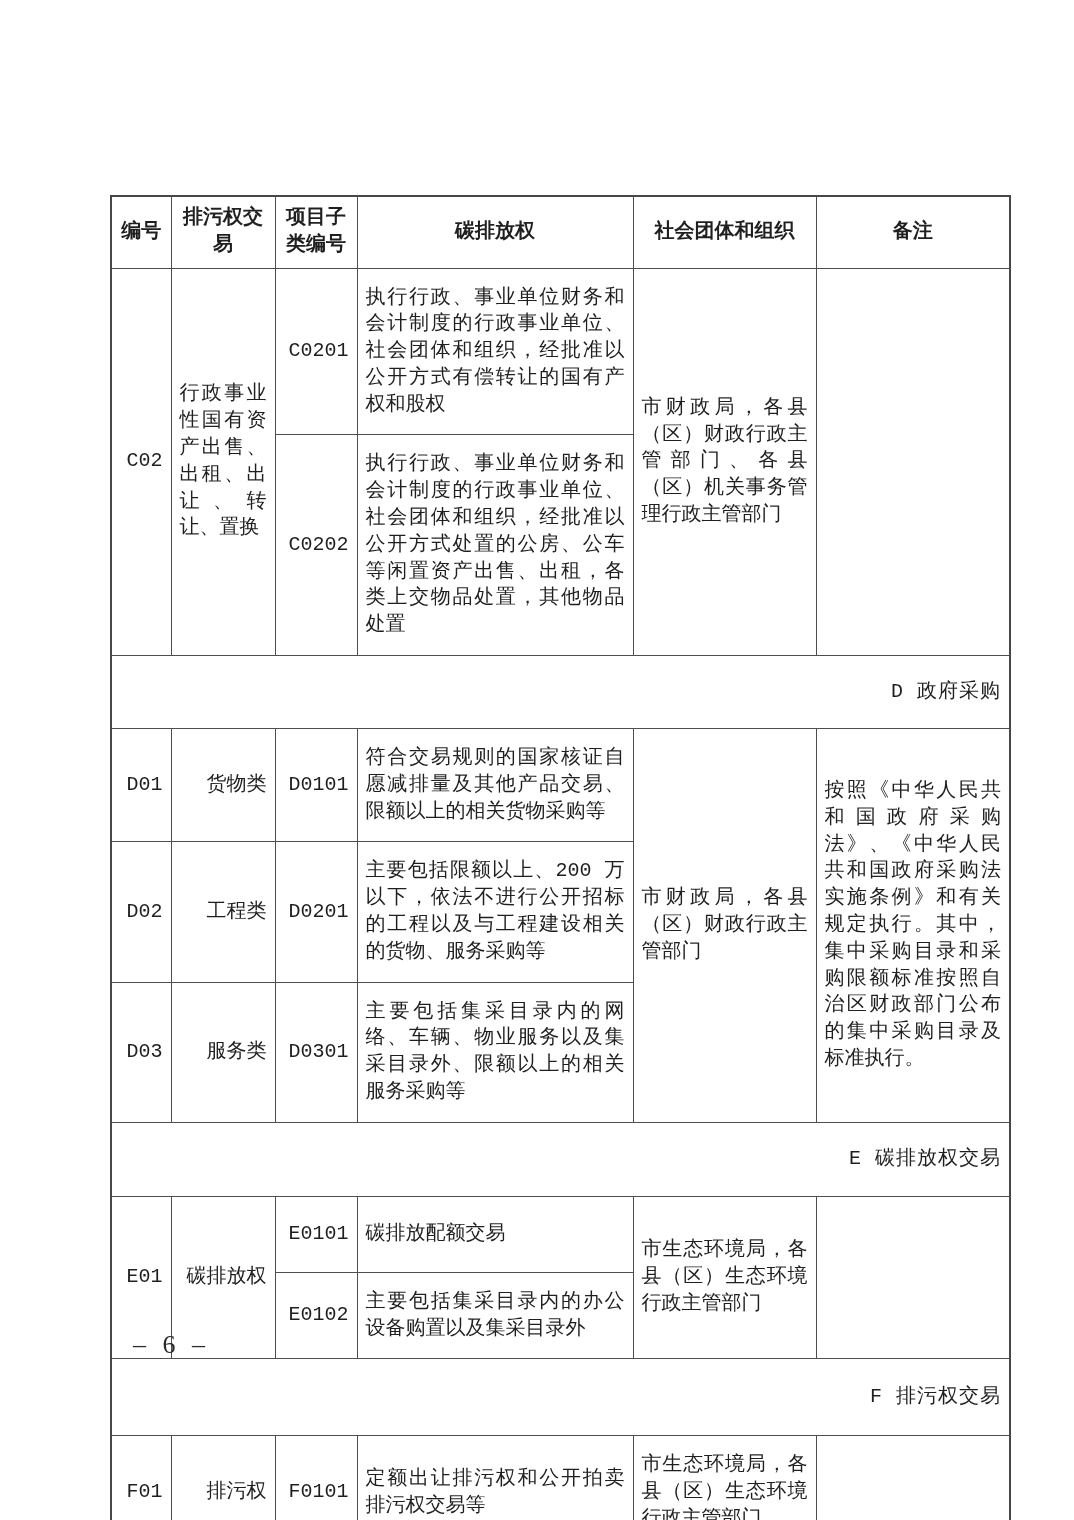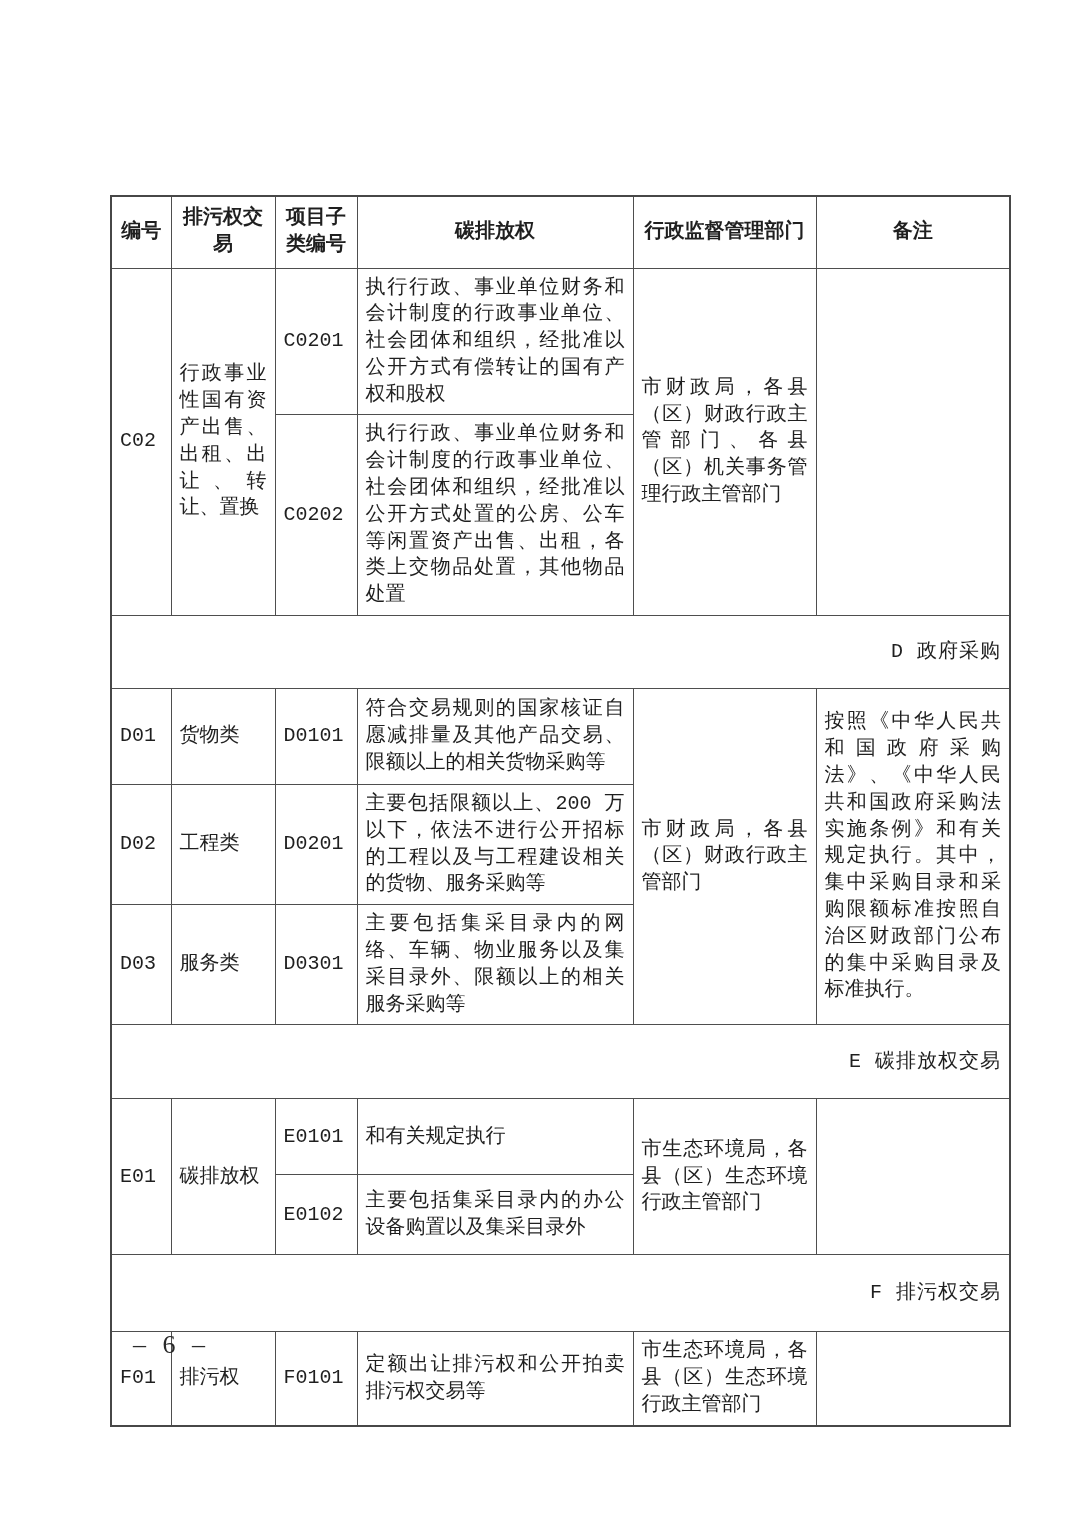--- a/index.html
+++ b/index.html
@@ -25,31 +25,31 @@
     table-layout: fixed;
     border: 2px solid #474747;
     font-family: Liberation Mono, monospace;
   }
   .doc-table th,
   .doc-table td {
     border: 1px solid #4e4e4e;
     font-size: 20px;
     line-height: 1.34;
     vertical-align: middle;
-    padding: 6px 8px;
+    padding: 16px 8px;
     overflow: hidden;
     word-break: break-all;
   }
   .doc-table th {
     font-weight: bold;
     text-align: center;
     padding: 4px 3px;
   }
   .cell-center {
-    text-align: left;
+    text-align: right;
     padding: 4px 2px;
   }
   .cell-justify {
     text-align: justify;
     text-justify: inter-ideograph;
   }
   .band-cell {
     text-align: right;
     font-size: 20px;
     letter-spacing: 1px;
@@ -77,21 +77,21 @@
       <col style="width:183px">
       <col style="width:194px">
     </colgroup>
 
     <tbody>
         <tr style="height:72px">
       <th>编号</th>
       <th>排污权交易</th>
       <th>项目子类编号</th>
       <th>碳排放权</th>
-      <th>行政监督管理部门</th>
+      <th>社会团体和组织</th>
       <th>备注</th>
     </tr>
 
     <tr style="height:131px">
       <td rowspan="2" class="cell-center">C02</td>
       <td rowspan="2" class="cell-justify">行政事业性国有资产出售、出租、出让、转让、置换</td>
       <td class="cell-center">C0201</td>
       <td class="cell-justify">执行行政、事业单位财务和会计制度的行政事业单位、社会团体和组织，经批准以公开方式有偿转让的国有产权和股权</td>
       <td rowspan="2" class="cell-justify">市财政局，各县（区）财政行政主管部门、各县（区）机关事务管理行政主管部门</td>
       <td rowspan="2"></td>
@@ -127,21 +127,21 @@
     </tr>
 
     <tr style="height:74px">
       <td colspan="6" class="band-cell">E  碳排放权交易</td>
     </tr>
 
     <tr style="height:76px">
       <td rowspan="2" class="cell-center">E01</td>
       <td rowspan="2" class="cell-center">碳排放权</td>
       <td class="cell-center">E0101</td>
-      <td class="cell-justify">和有关规定执行</td>
+      <td class="cell-justify">碳排放配额交易</td>
       <td rowspan="2" class="cell-justify">市生态环境局，各县（区）生态环境行政主管部门</td>
       <td rowspan="2"></td>
     </tr>
     <tr style="height:80px">
       <td class="cell-center">E0102</td>
       <td class="cell-justify">主要包括集采目录内的办公设备购置以及集采目录外</td>
     </tr>
 
     <tr style="height:77px">
       <td colspan="6" class="band-cell">F  排污权交易</td>

